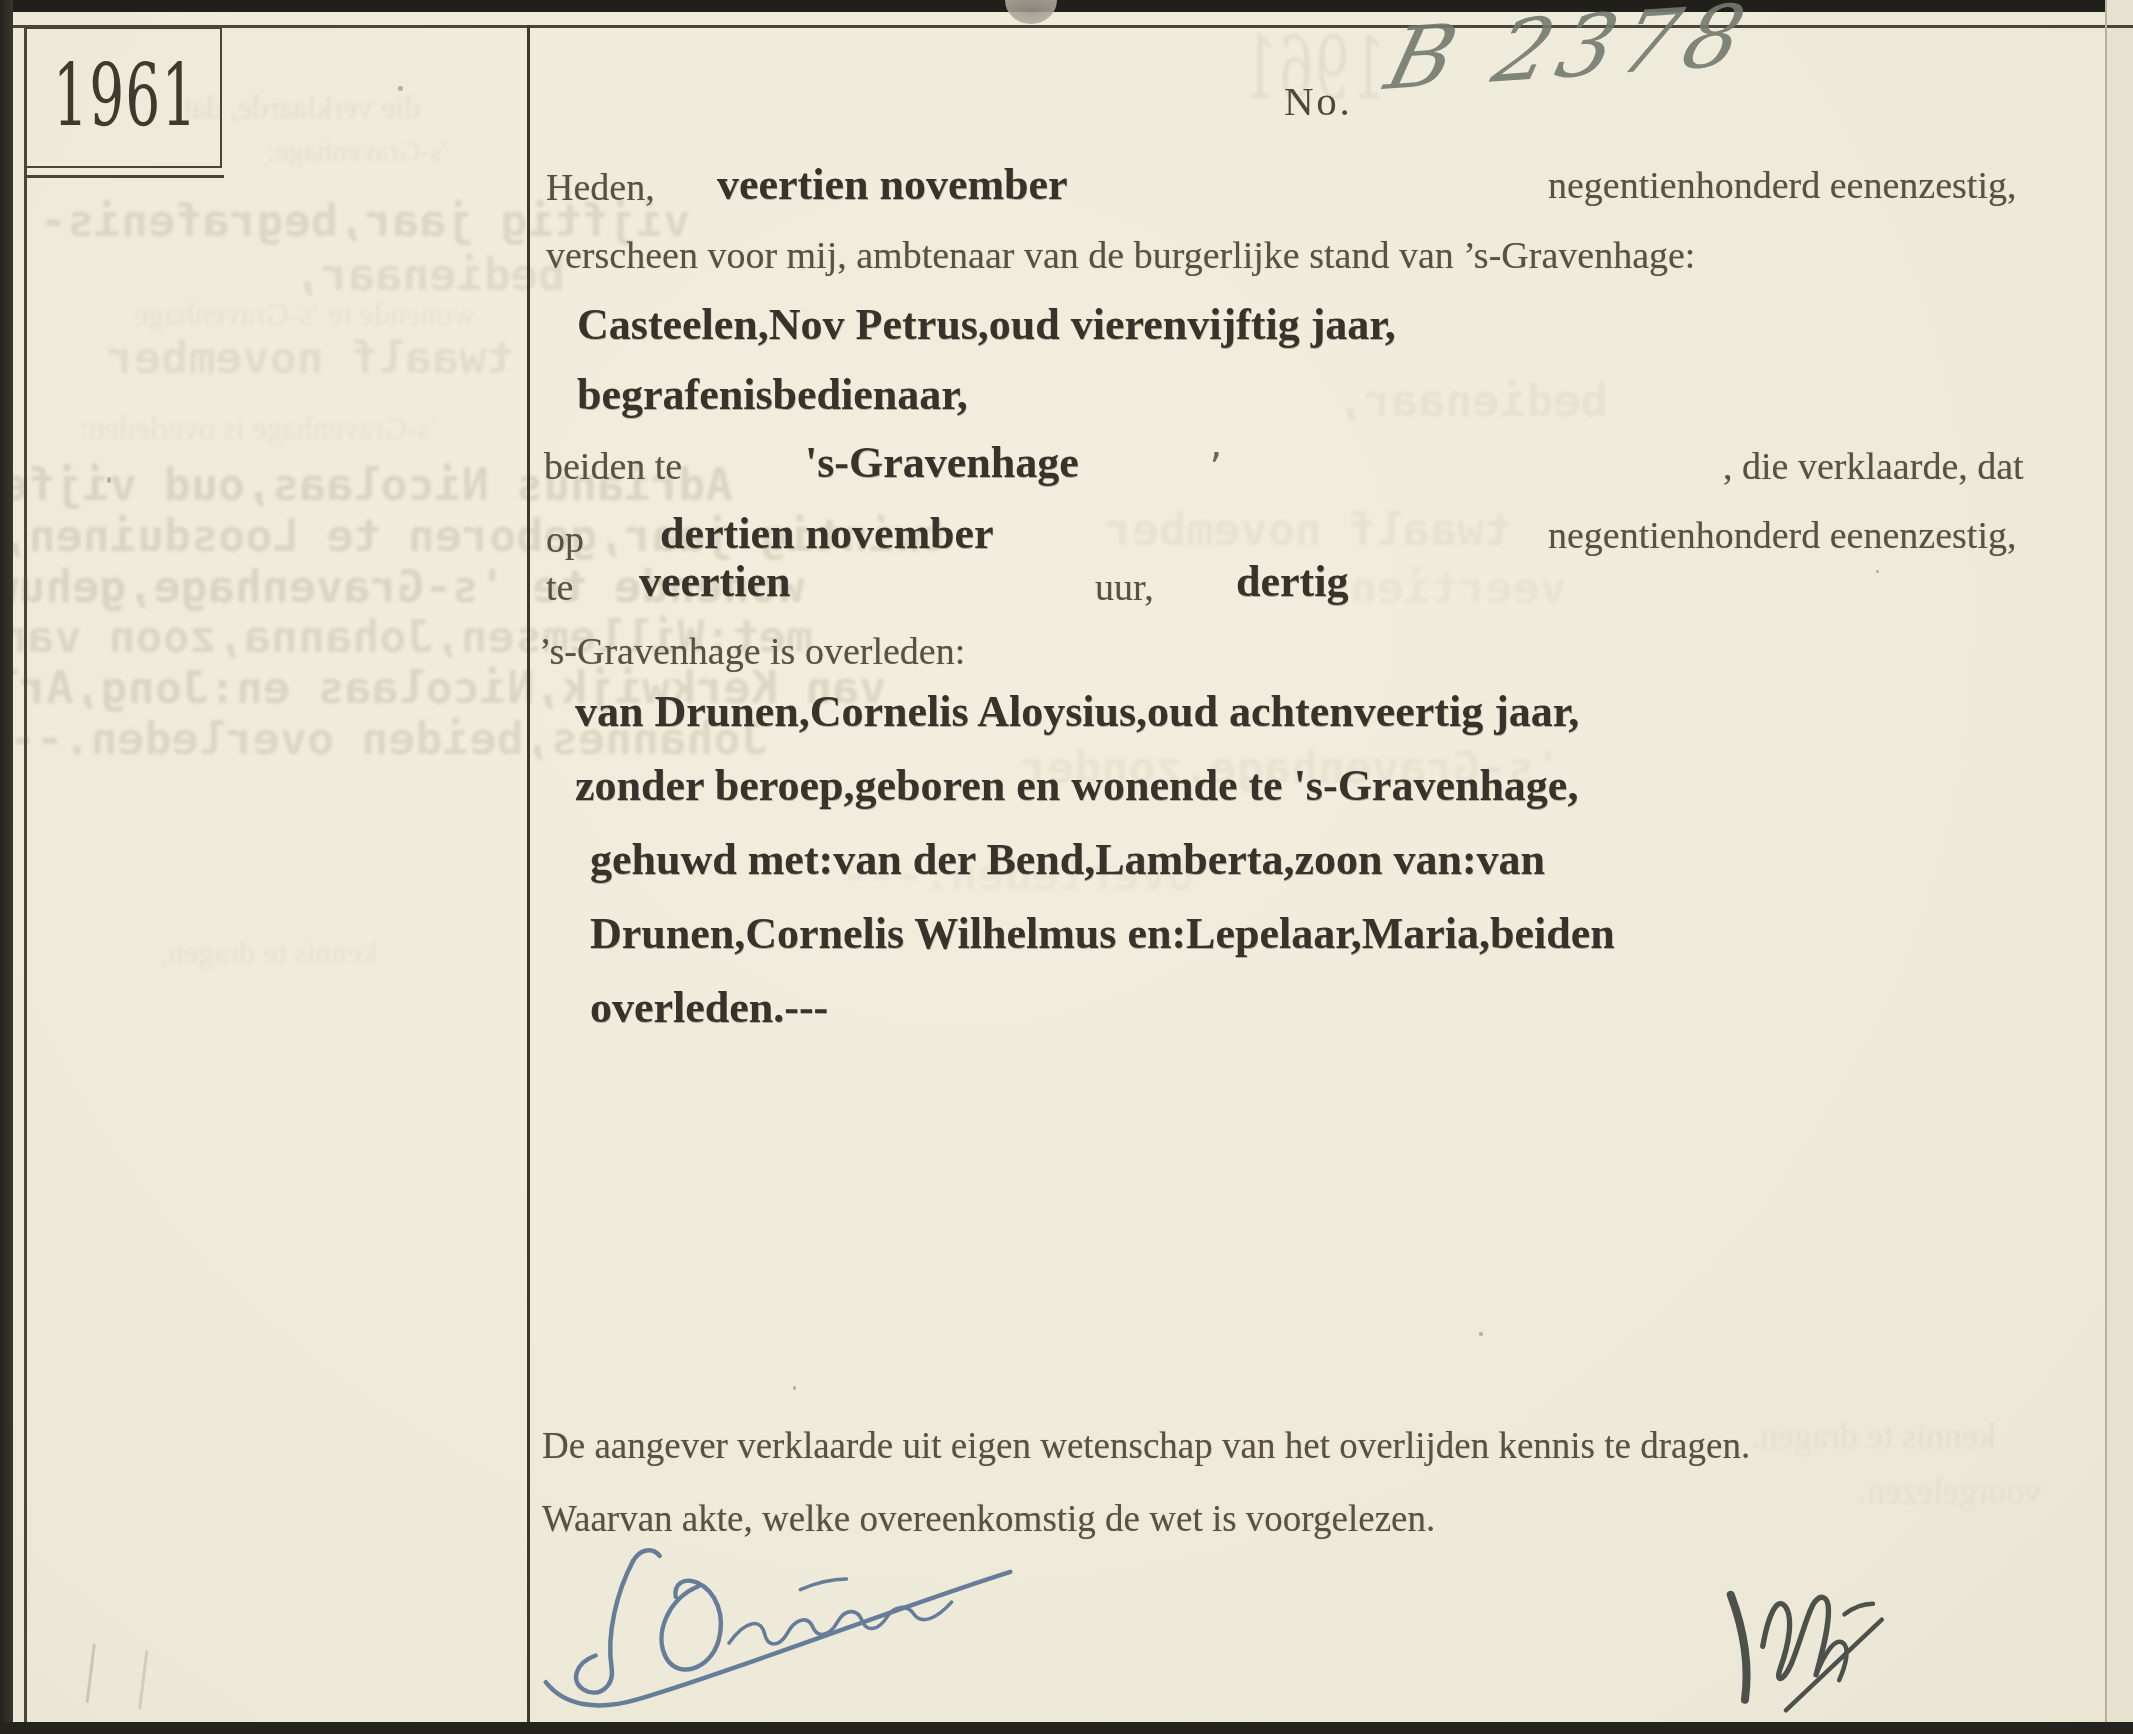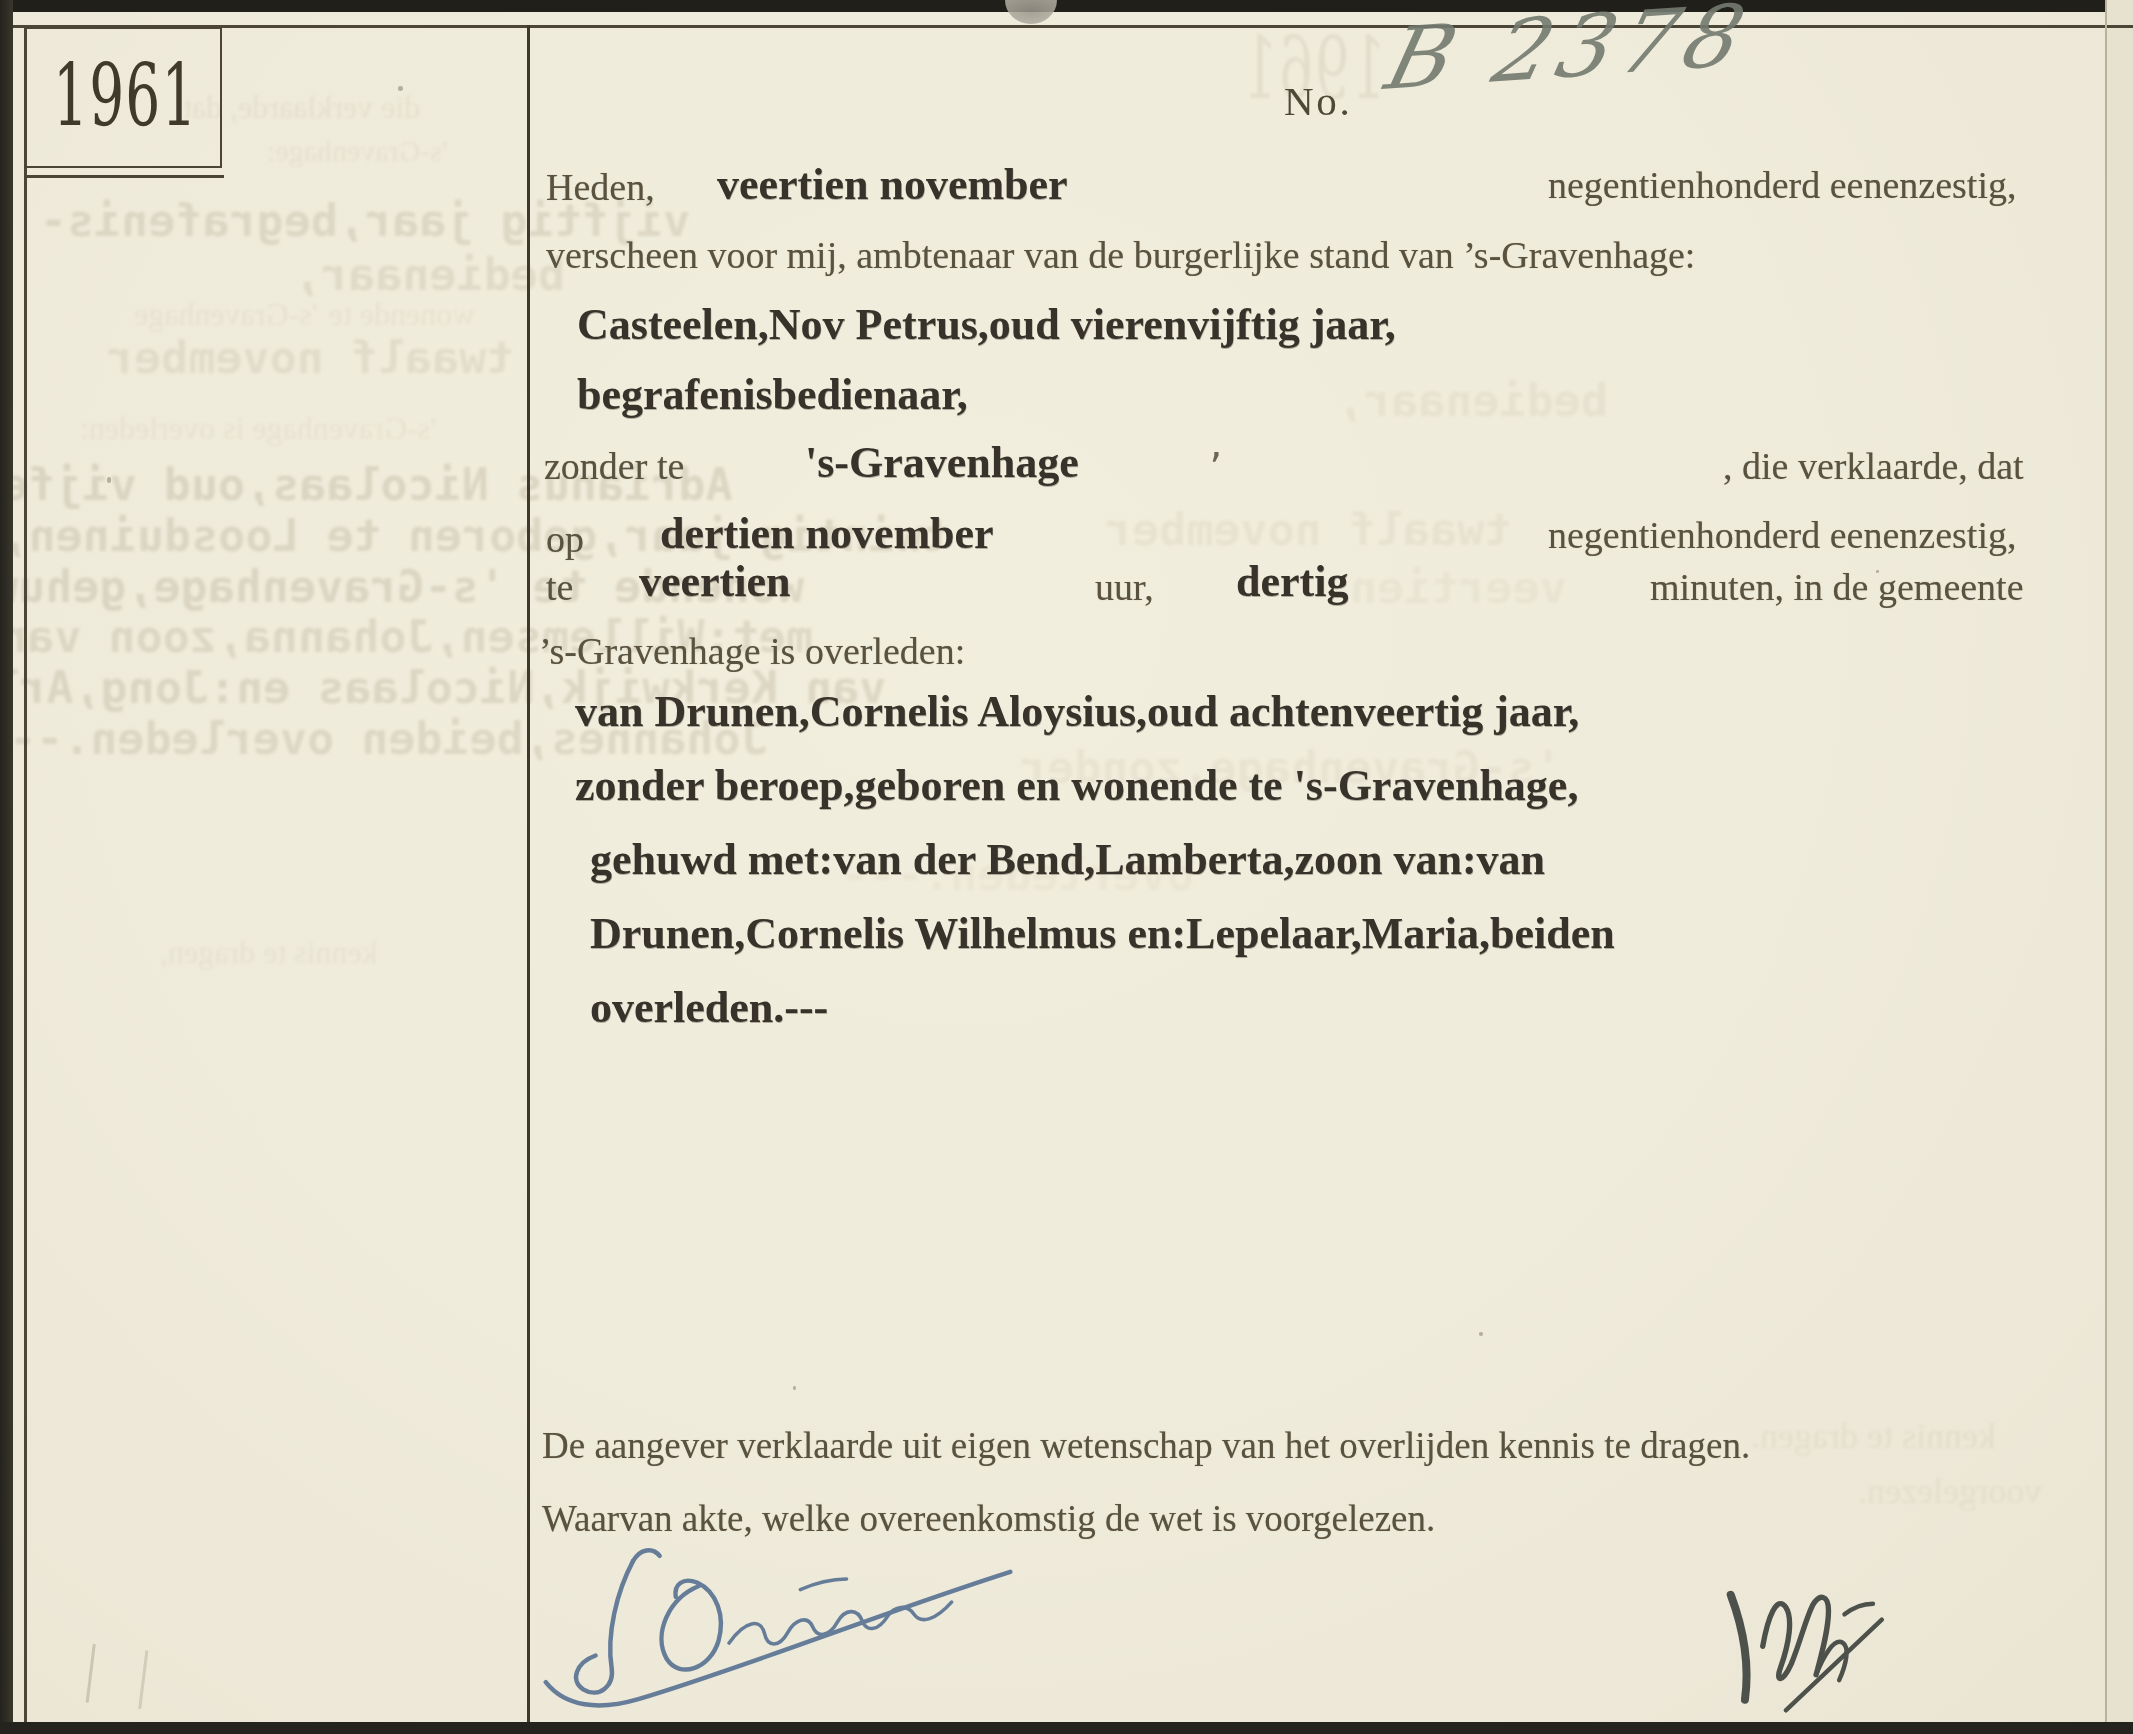--- a/index.html
+++ b/index.html
@@ -86,34 +86,33 @@
 
   <span class="serif" style="left:546px;top:165px;">Heden,</span>
   <span class="mono" style="left:717px;top:159px;">veertien november</span>
   <span class="serif" style="left:1548px;top:163px;">negentienhonderd eenenzestig,</span>
 
   <span class="serif" style="left:546px;top:233px;">verscheen voor mij, ambtenaar van de burgerlijke stand van ’s-Gravenhage:</span>
 
   <span class="mono" style="left:577px;top:299px;">Casteelen,Nov Petrus,oud vierenvijftig jaar,</span>
   <span class="mono" style="left:577px;top:369px;">begrafenisbedienaar,</span>
 
-  <span class="serif" style="left:544px;top:444px;">zonder te</span>
+  <span class="serif" style="left:544px;top:444px;">beiden te</span>
   <span class="mono" style="left:805px;top:437px;">'s-Gravenhage</span>
   <span class="stray" style="left:1205px;top:446px;">’</span>
   <span class="serif" style="left:1723px;top:444px;">, die verklaarde, dat</span>
 
   <span class="serif" style="left:546px;top:517px;">op</span>
   <span class="mono" style="left:660px;top:508px;">dertien november</span>
   <span class="serif" style="left:1548px;top:513px;">negentienhonderd eenenzestig,</span>
 
   <span class="serif" style="left:546px;top:565px;text-align:center;">te</span>
   <span class="mono" style="left:639px;top:556px;">veertien</span>
   <span class="serif" style="left:1095px;top:565px;">uur,</span>
   <span class="mono" style="left:1236px;top:556px;">dertig</span>
-  <span class="serif" style="left:1650px;top:565px;">minuten, in de gemeente</span>
 
   <span class="serif" style="left:539px;top:629px;">’s-Gravenhage is overleden:</span>
 
   <span class="mono" style="left:575px;top:686px;">van Drunen,Cornelis Aloysius,oud achtenveertig jaar,</span>
   <span class="mono" style="left:575px;top:760px;text-align:right;">zonder beroep,geboren en wonende te 's-Gravenhage,</span>
   <span class="mono" style="left:590px;top:834px;">gehuwd met:van der Bend,Lamberta,zoon van:van</span>
   <span class="mono" style="left:590px;top:908px;">Drunen,Cornelis Wilhelmus en:Lepelaar,Maria,beiden</span>
   <span class="mono" style="left:590px;top:982px;">overleden.---</span>
 
   <span class="serif small" style="left:542px;top:1424px;">De aangever verklaarde uit eigen wetenschap van het overlijden kennis te dragen.</span>

